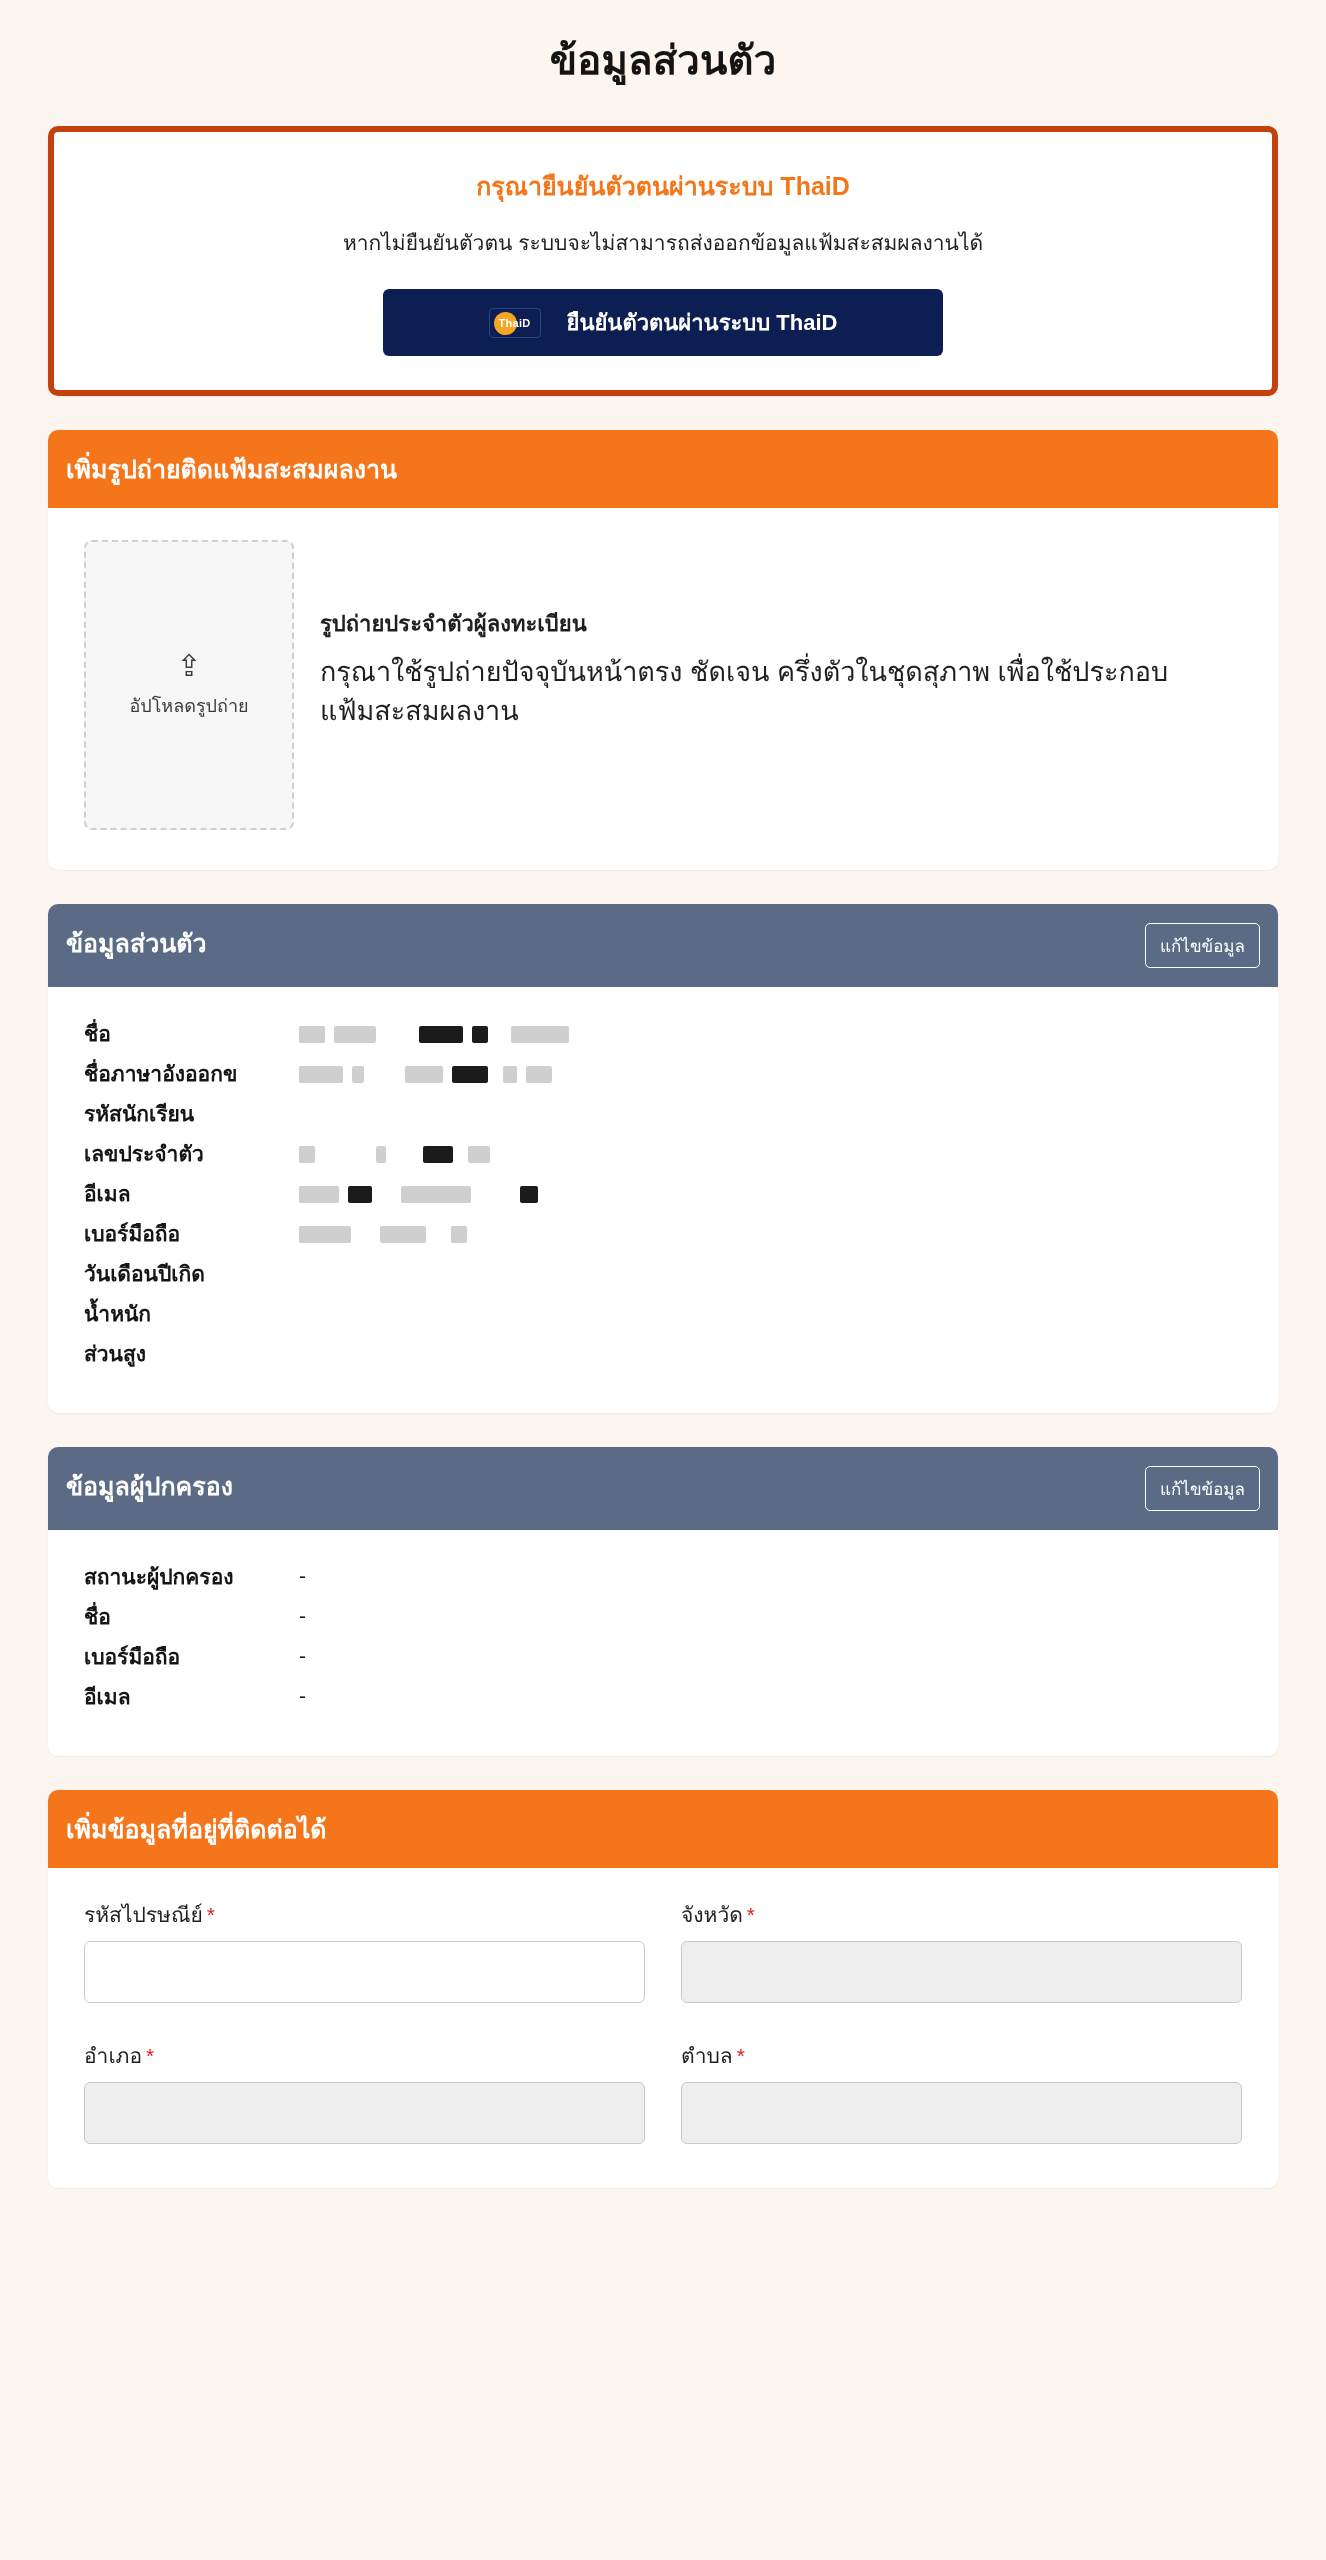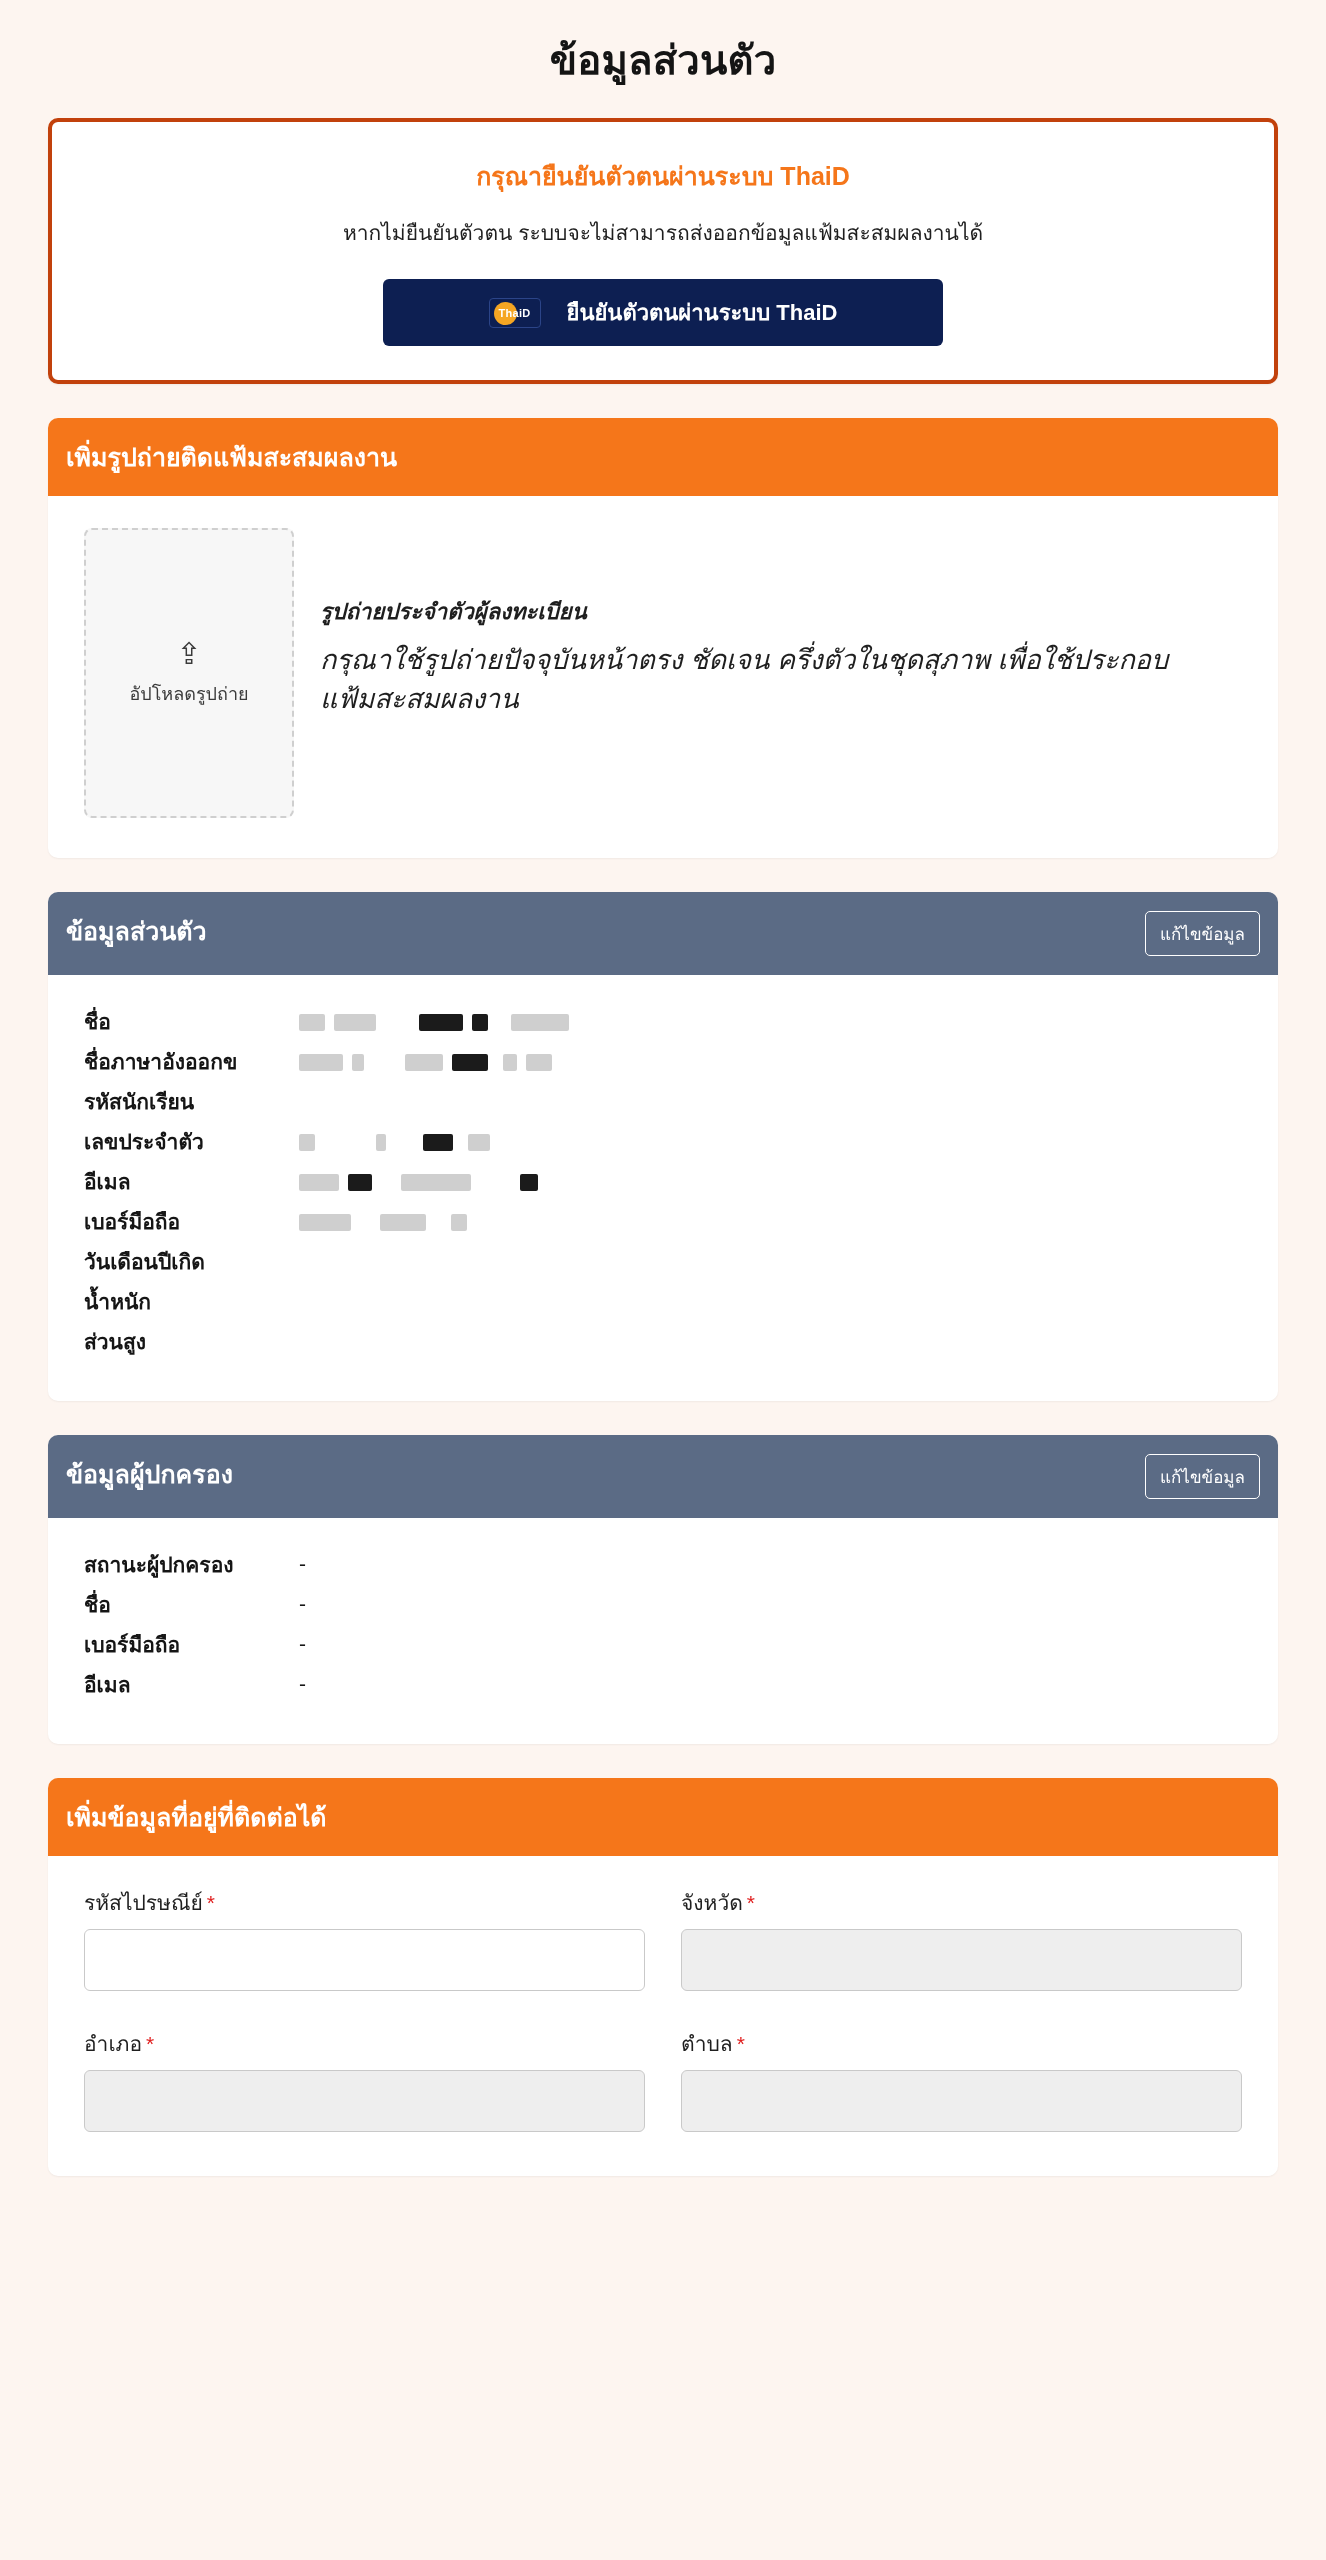--- a/index.html
+++ b/index.html
@@ -29,22 +29,23 @@
 
   
   .card {
     background: #ffffff;
     border-radius: 10px;
     margin-bottom: 34px;
     overflow: hidden;
     box-shadow: 0 1px 2px rgba(0,0,0,0.05);
   }
   .card.outlined {
-    border: 4px solid #c2410c;
+    border: 6px solid #c2410c;
     background: #ffffff;
+    margin-top: 8px;
   }
 
   
   .verify-box {
     padding: 34px 30px 34px 30px;
     text-align: center;
   }
   .verify-title {
     color: #f5761a;
     font-size: 25px;
@@ -140,21 +141,21 @@
     display: flex;
     flex-direction: column;
     align-items: center;
     justify-content: center;
     gap: 10px;
     cursor: pointer;
     flex: none;
   }
   .upload-icon { font-size: 30px; color: #3b3b3b; line-height: 1; }
   .upload-label { font-size: 18px; color: #3b3b3b; }
-  .upload-text { padding-top: 66px; font-style: italic; }
+  .upload-text { padding-top: 66px; }
   .upload-title {
     font-size: 22px;
     font-weight: bold;
     margin-bottom: 12px;
   }
   .upload-desc {
     font-size: 27px;
     line-height: 1.45;
     color: #1f1f1f;
     max-width: 880px;

